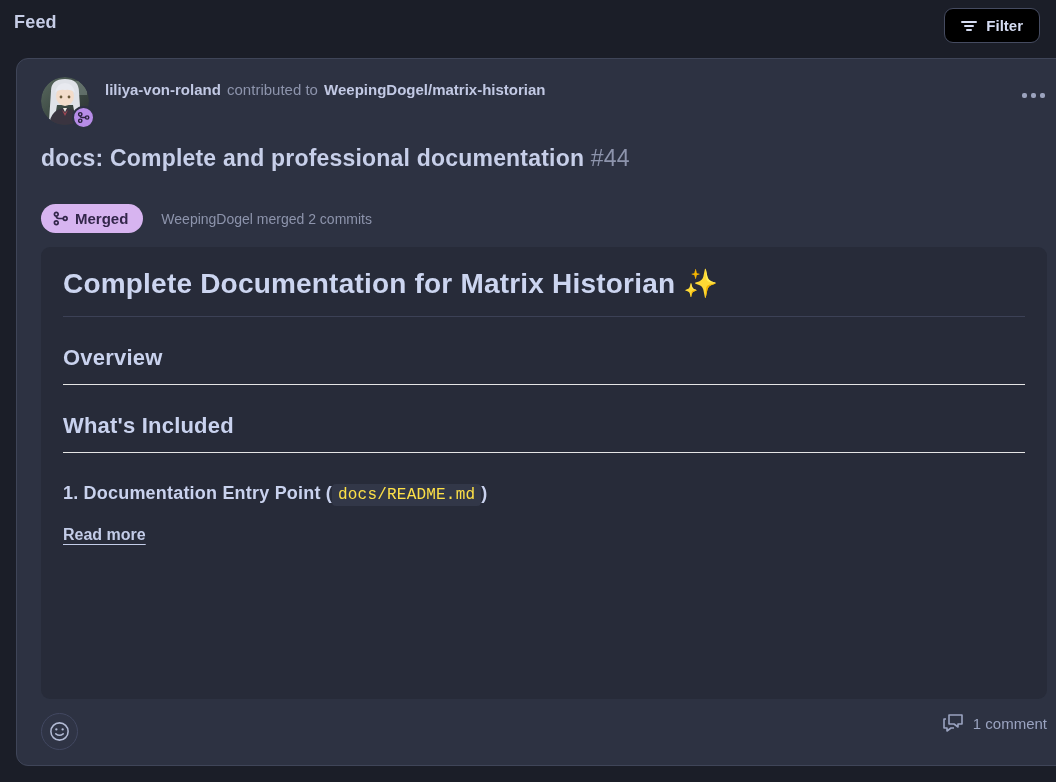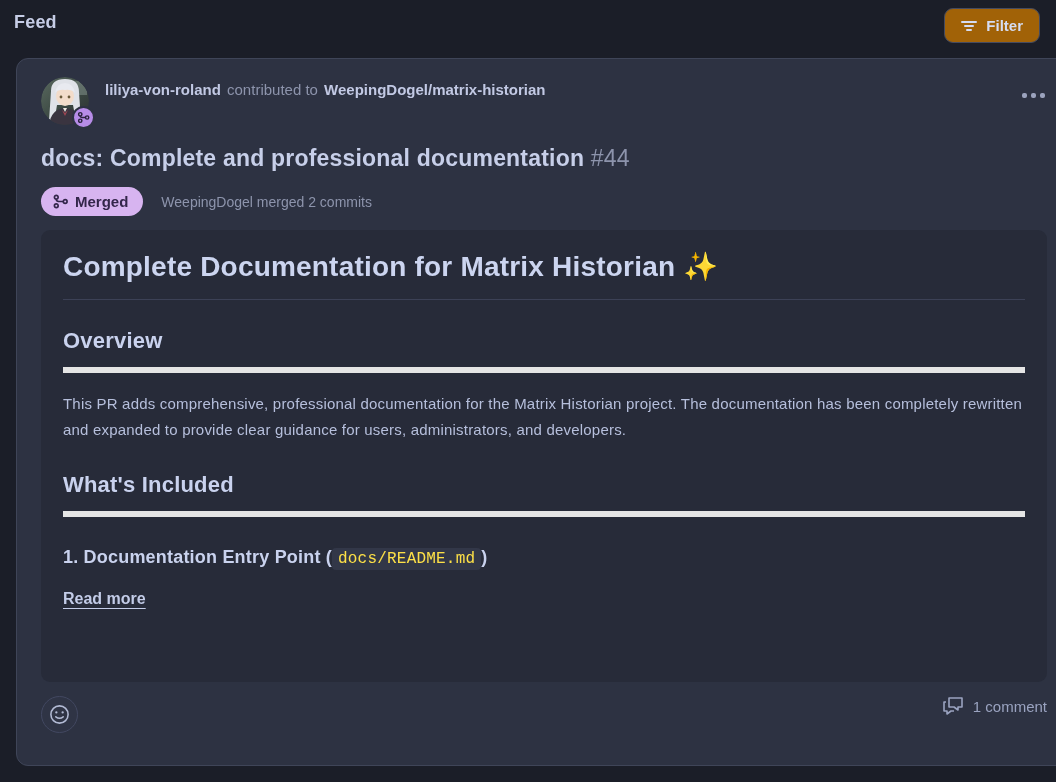--- a/index.html
+++ b/index.html
@@ -13,21 +13,21 @@
   .topbar {
     display: flex; align-items: flex-start; justify-content: space-between;
     padding: 8px 16px 0 14px; height: 50px;
   }
   .page-title {
     font-size: 18px; font-weight: bold; color: #c6cde6; padding-top: 4px;
     letter-spacing: 0.2px;
   }
   .filter-btn {
     display: flex; align-items: center; gap: 9px;
-    background: #a16207; border: 1px solid #454b60; border-radius: 9px;
+    background: #000000; border: 1px solid #454b60; border-radius: 9px;
     padding: 8px 16px; color: #d5dcf2; font-size: 15px; font-weight: bold;
     cursor: pointer;
   }
   .card {
     margin: 8px 16px 16px 16px;
     width: 1056px; height: 708px;
     background: #2d3242;
     border: 1px solid #3f4558;
     border-radius: 12px;
     padding: 18px 24px 0 24px;
@@ -47,21 +47,21 @@
   .byline .strong { color: #c2c9e4; font-weight: bold; }
   .timestamp { font-size: 13px; color: #848ba2; margin-top: 9px; }
   .ellipsis-btn {
     display: flex; gap: 4px; padding: 10px 2px; cursor: pointer; margin-top: 6px;
   }
   .ellipsis-btn i {
     width: 5px; height: 5px; border-radius: 2px; background: #9ba3bd; display: block;
   }
   .pr-title { font-size: 23px; font-weight: bold; color: #c7cfe9; margin-top: 20px; letter-spacing: 0.2px; }
   .pr-number { color: #8d94ac; font-weight: normal; }
-  .badge-row { display: flex; align-items: center; margin-top: 15px; gap: 18px; }
+  .badge-row { display: flex; align-items: center; margin-top: 32px; gap: 18px; }
   .merged-badge {
     display: inline-flex; align-items: center; gap: 7px;
     background: #d7b4f0; color: #33264a;
     border-radius: 16px; padding: 6px 15px 6px 12px;
     font-size: 15px; font-weight: bold;
   }
   .merged-sub { font-size: 14px; color: #8d94ac; }
   .content-box {
     margin-top: 14px;
     background: #272b39;
@@ -70,21 +70,21 @@
     height: 452px;
     overflow: hidden;
   }
   .md-h1 {
     font-size: 28px; font-weight: bold; color: #ccd5f0;
     padding-bottom: 16px; border-bottom: 1px solid #3c4156;
     letter-spacing: 0.2px;
   }
   .md-h2 {
     font-size: 22px; font-weight: bold; color: #c9d2ee;
-    margin-top: 28px; padding-bottom: 13px; border-bottom: 6px solid #e5e5e5;
+    margin-top: 28px; padding-bottom: 13px; border-bottom: 1px solid #e5e5e5;
     letter-spacing: 0.2px;
   }
   .md-p {
     font-size: 15px; line-height: 1.75; color: #b6bfdc; margin-top: 18px;
     letter-spacing: 0.2px;
   }
   .md-h3 {
     font-size: 18px; font-weight: bold; color: #c9d2ee; margin-top: 30px;
     letter-spacing: 0.2px;
   }
@@ -193,21 +193,20 @@
         <path d="M3.5 5.5 Q3.5 8 8 8 L11 8" fill="none" stroke="#33264a" stroke-width="1.8"></path>
       </svg>
       <span>Merged</span>
     </span>
     <span class="merged-sub">WeepingDogel merged 2 commits</span>
   </div>
 
   <div class="content-box">
     <div class="md-h1">Complete Documentation for Matrix Historian ✨</div>
     <div class="md-h2">Overview</div>
-    <p class="md-p">This PR adds comprehensive, professional documentation for the Matrix Historian project. The documentation has been completely rewritten and expanded to provide clear guidance for users, administrators, and developers.</p>
     <div class="md-h2">What's Included</div>
     <div class="md-h3">
       <span>1. Documentation Entry Point (</span><span class="code-chip">docs/README.md</span><span>)</span>
     </div>
     <a class="read-more">Read more</a>
   </div>
 
   <div class="card-footer">
     <button class="emoji-btn">
       <svg width="21" height="21" viewBox="0 0 20 20">

